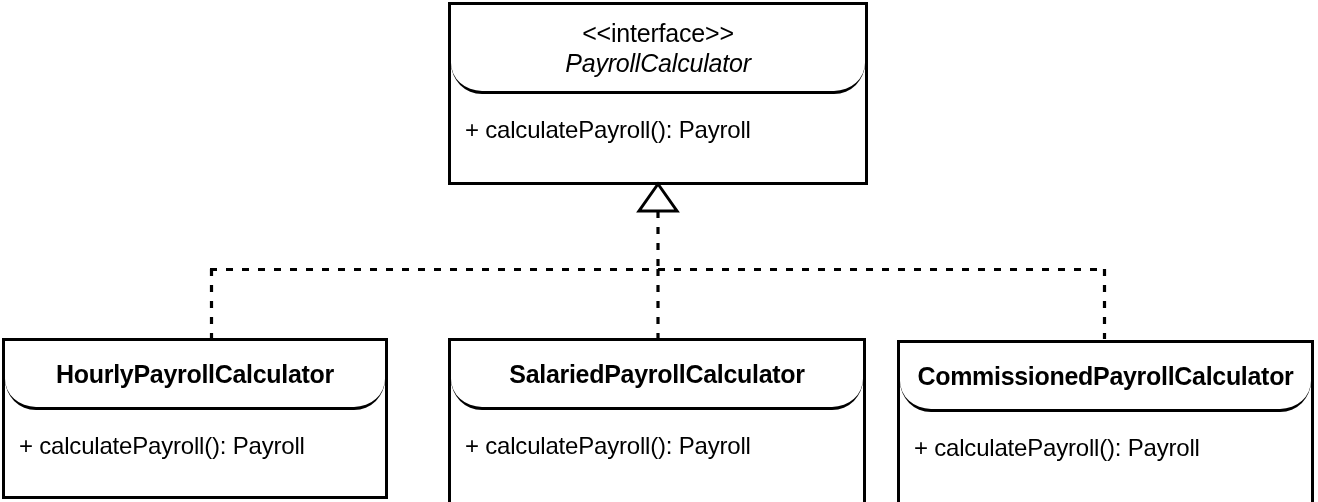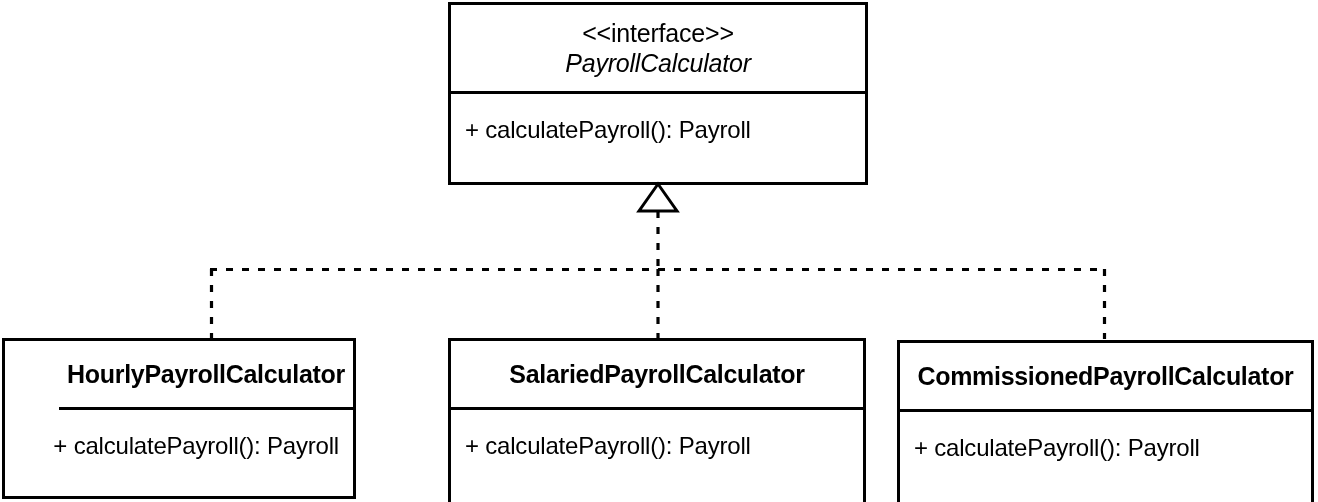--- a/index.html
+++ b/index.html
@@ -28,20 +28,21 @@
   }
   .uml-header {
     box-sizing: border-box;
     display: flex;
     flex-direction: column;
     align-items: center;
     justify-content: center;
     text-align: center;
     border-bottom: 3px solid #000000;
     padding: 2px 8px;
+    border-radius: 31px;
   }
   .uml-body {
     box-sizing: border-box;
     flex: 1 1 auto;
     padding: 22px 14px 0 14px;
   }
 
   .stereotype {
     font-size: 25px;
     font-weight: 400;
@@ -66,21 +67,21 @@
     font-weight: 400;
     line-height: 1.2;
     letter-spacing: -0.2px;
     white-space: nowrap;
   }
 
   
   #box-interface { left: 448px; top: 2px;  width: 420px; height: 183px; }
   #box-interface .uml-header { height: 89px; }
 
-  #box-hourly       { left: 2px;   top: 338px; width: 354px; height: 161px; align-items: flex-end; }
+  #box-hourly       { left: 2px;   top: 338px; width: 386px; height: 161px; }
   #box-salaried     { left: 448px; top: 338px; width: 418px; height: 200px; }
   #box-commissioned { left: 897px; top: 340px; width: 417px; height: 201px; }
   .child-box .uml-header { height: 69px; }
 
   
   #connector {
     position: absolute;
     left: 0;
     top: 0;
     width: 1318px;

